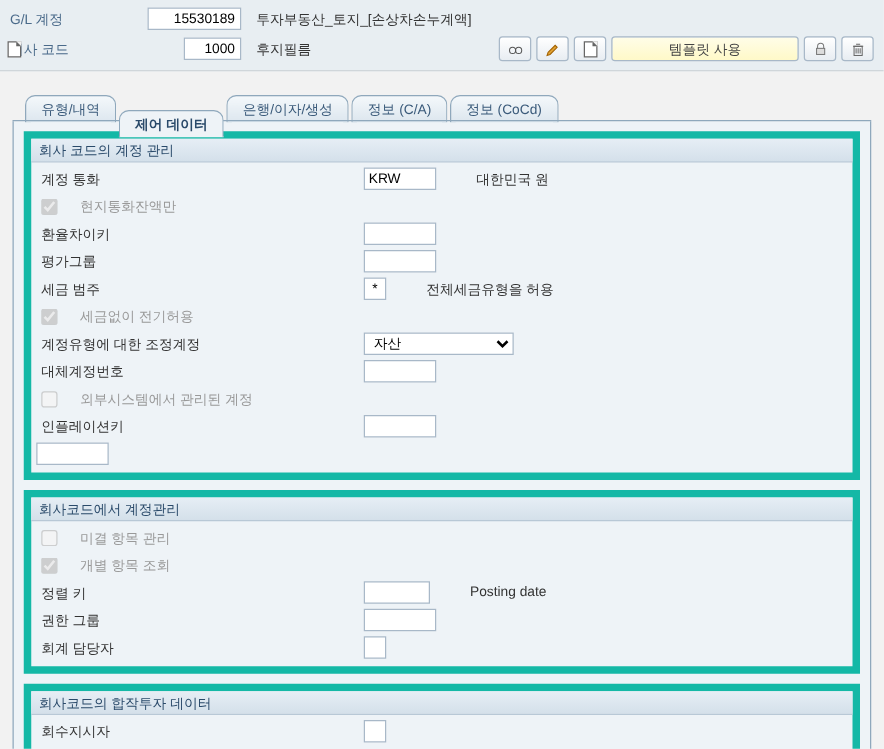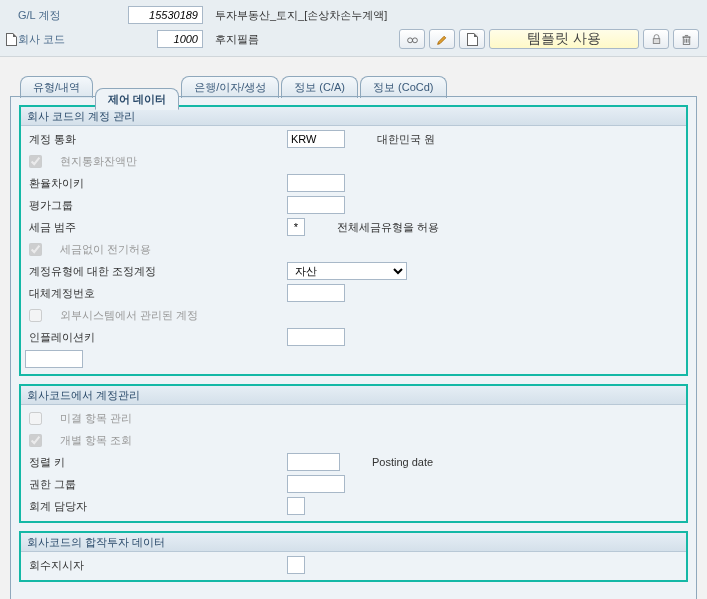--- a/index.html
+++ b/index.html
@@ -19,35 +19,33 @@
   .header {
     padding: 4px 8px;
     background: #e8eef2;
     border-bottom: 1px solid #d0d6da;
   }
   .header-row {
     display: flex;
     align-items: center;
     height: 22px;
     margin-bottom: 2px;
-    margin-left: 10px;
   }
   .hlabel {
     width: 110px;
     color: #4a6a8a;
   }
   .hinput {
     height: 18px;
     border: 1px solid #a8b8c8;
     background: #fff;
     text-align: right;
     padding: 1px 4px;
     font-size: 11px;
     font-family: inherit;
-    font-style: italic;
   }
   .hinput.gl { width: 75px; }
   .hinput.cc { width: 46px; margin-left: 29px; }
   .desc {
     margin-left: 12px;
     color: #333;
   }
   .toolbar {
     display: flex;
     align-items: center;
@@ -57,21 +55,21 @@
     height: 20px;
     min-width: 26px;
     border: 1px solid #a8b8c8;
     border-radius: 3px;
     background: linear-gradient(#ffffff,#e8edf2);
     margin-left: 4px;
     display: inline-flex;
     align-items: center;
     justify-content: center;
     cursor: pointer;
-    font-size: 14px;
+    font-size: 11px;
     color: #444;
   }
   .tbtn.wide {
     width: 150px;
     background: linear-gradient(#fffde8,#fff9c8);
     justify-content: center;
   }
   .tbtn.wide .doc-ic { margin-right: 60px; }
   .tbtn svg { width: 13px; height: 13px; }
   .doc-ic {
@@ -127,21 +125,21 @@
   .content {
     margin: 0 10px 0 10px;
     padding: 8px 8px 0 8px;
     background: #eef3f7;
     border: 1px solid #8fa8bc;
     border-top: none;
     height: 518px;
     overflow: hidden;
   }
   .group {
-    border: 2px solid #14b8a6;
+    border: 6px solid #14b8a6;
     background: #eef3f7;
     margin-bottom: 8px;
   }
   .group-title {
     background: linear-gradient(#e6eef5,#d4e0ea);
     border-bottom: 1px solid #b8c8d6;
     padding: 3px 6px;
     color: #2a4a6a;
     height: 19px;
     display: flex;

